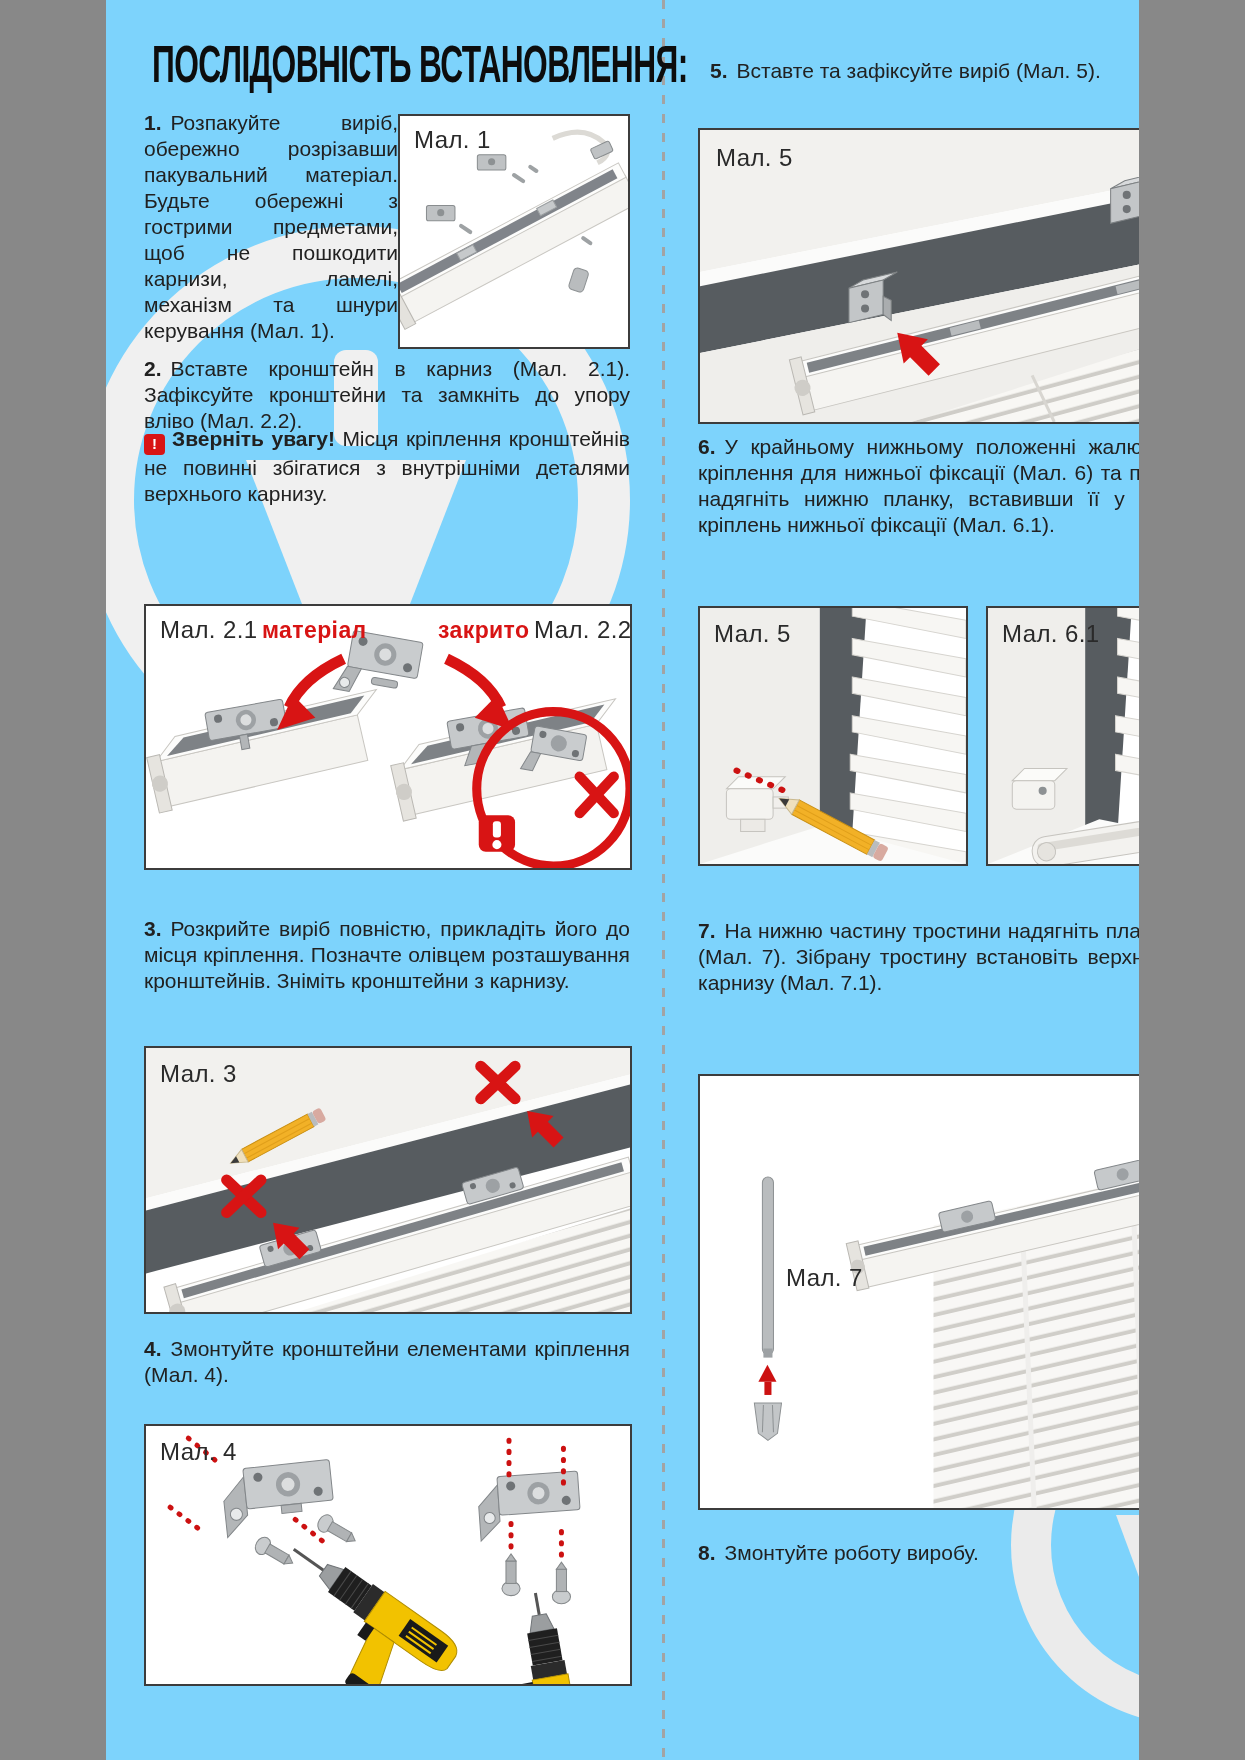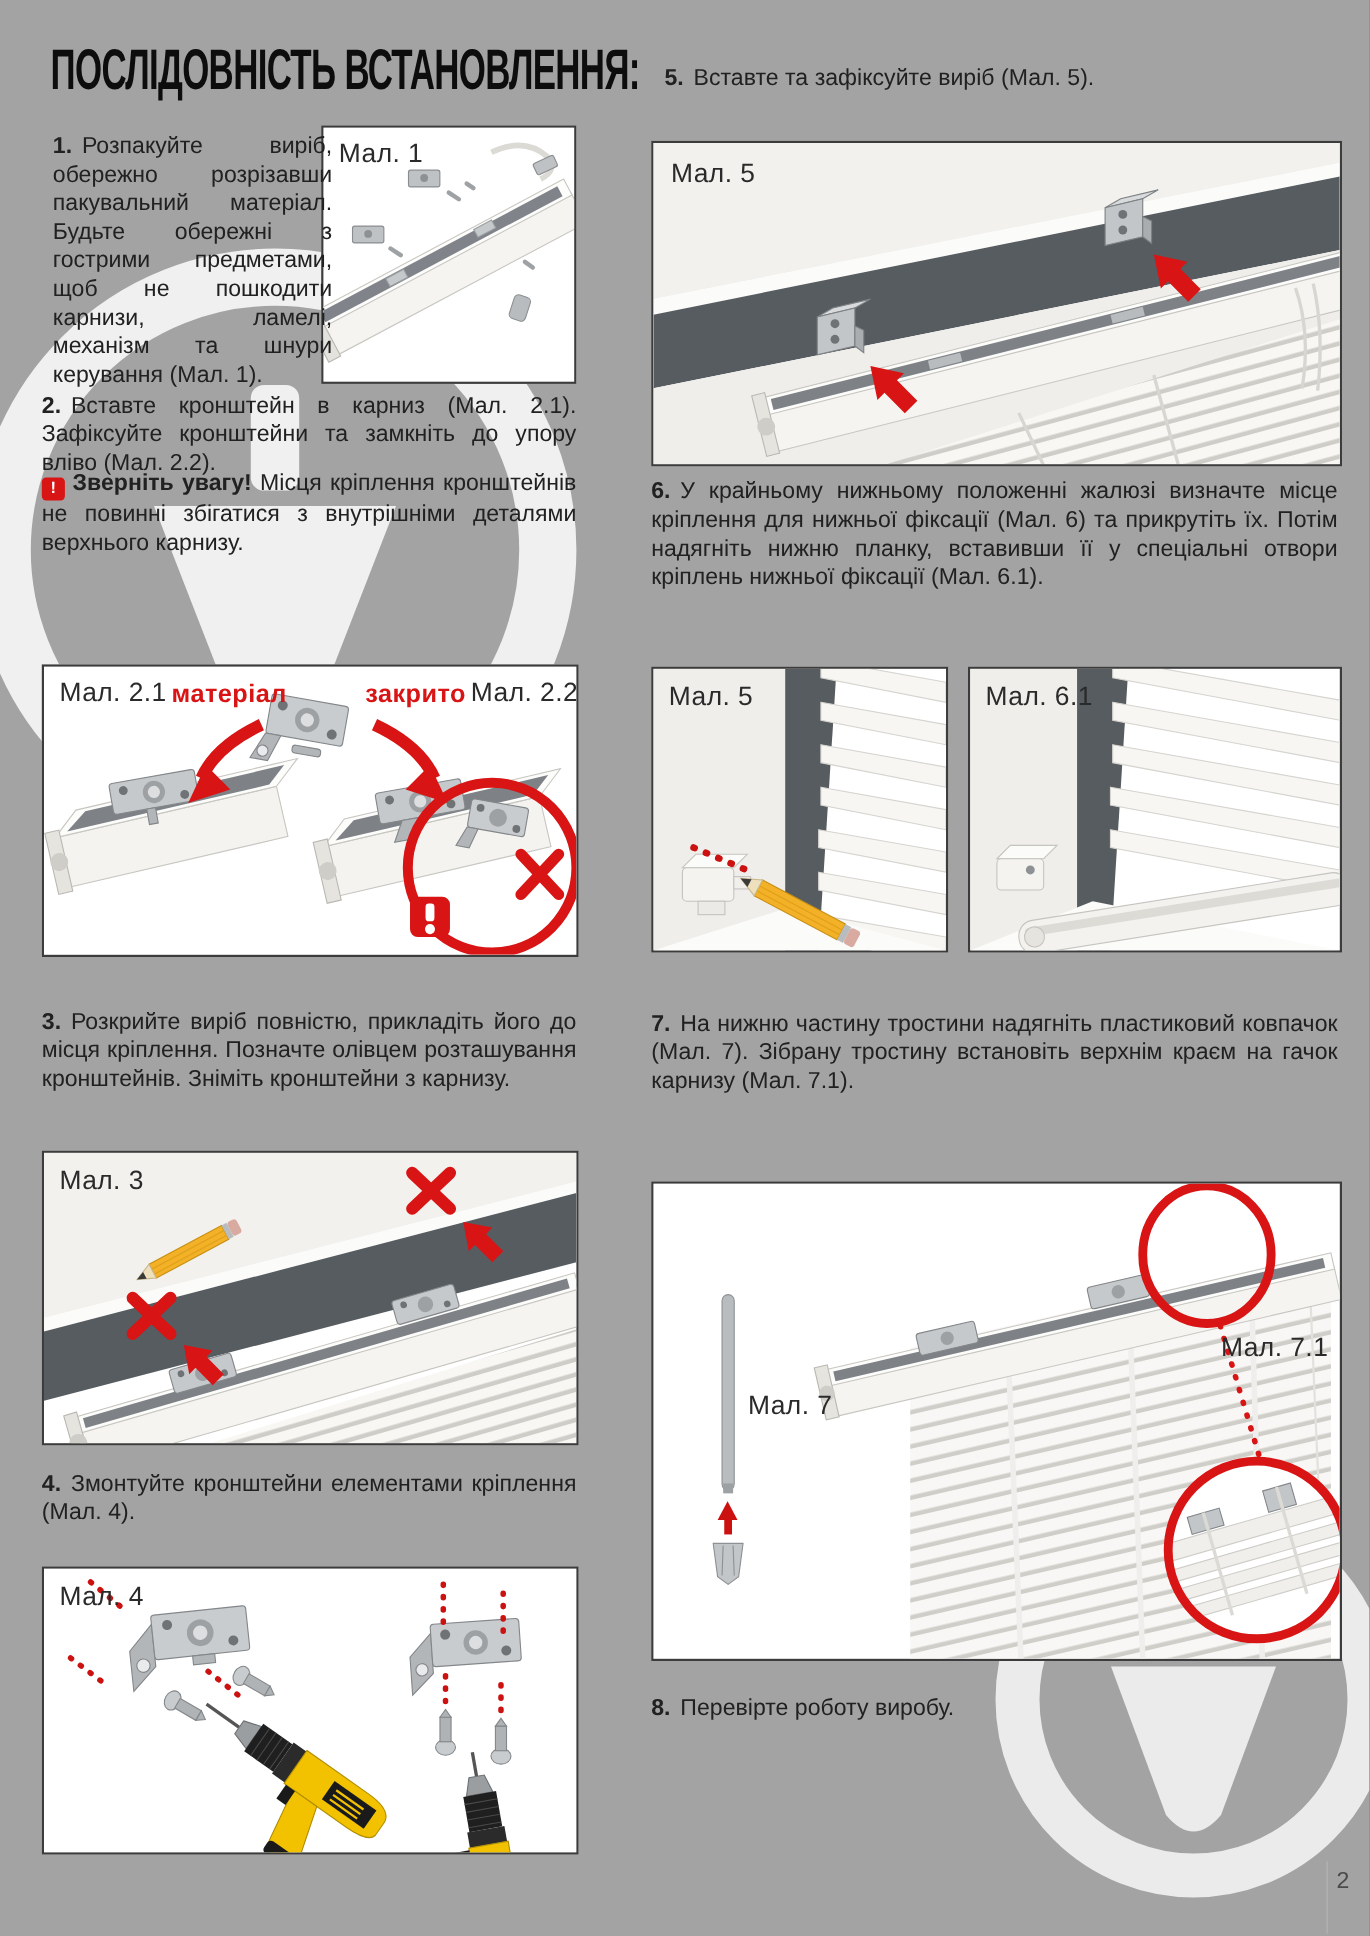--- a/index.html
+++ b/index.html
@@ -1,16 +1,16 @@
 <!DOCTYPE html>
 <html><head>
 <meta charset="utf-8">
 <style>
   html,body{margin:0;padding:0;background:#888;}
-  .page{position:relative;width:1245px;height:1760px;margin:0 auto;background:#a3a3a3;overflow:hidden;
+  .page{position:relative;width:1033px;height:1760px;margin:0 auto;background:#7dd3fc;overflow:hidden;
         font-family:"Liberation Sans",sans-serif;color:#1c1c1c;}
   .wm{position:absolute;z-index:0;pointer-events:none;}
   .title{position:absolute;left:46px;top:34px;z-index:2;white-space:nowrap;}
   .title span{display:inline-block;transform:scaleX(.61);transform-origin:0 50%;
               font-weight:800;font-size:52px;letter-spacing:-1px;color:#0d0d0d;}
   .step{position:absolute;z-index:2;text-align:justify;font-size:21px;line-height:1.24;color:#212121;}
   .step .num{font-weight:700;margin-right:9px;}
   .panel{position:absolute;z-index:1;border:2px solid #3c3c3c;background:#fff;overflow:hidden;}
   .panel svg{display:block;width:100%;height:100%;}
   .fig-label{position:absolute;z-index:3;font-size:24px;color:#2a2a2a;letter-spacing:.4px;white-space:nowrap;}
@@ -39,21 +39,21 @@
     <rect x="179" y="85" width="32" height="70" rx="9" fill="#ebebeb"></rect>
     <path d="M 120 165 L 270 165 L 220 300 Q 195 330 170 300 Z" fill="#ebebeb"></path>
   </svg>
 
   <div class="divider"></div>
 
   <h1 class="title" style="margin:0">
     <span>ПОСЛІДОВНІСТЬ ВСТАНОВЛЕННЯ:</span>
   </h1>
 
-  <p class="step" style="left:38px;top:110px;width:254px;margin:10px">
+  <p class="step" style="left:38px;top:110px;width:254px;margin:0">
     <span class="num">1.</span><span>Розпакуйте виріб, обережно розрізавши пакувальний матеріал. Будьте обережні з гострими предметами, щоб не пошкодити карнизи, ламелі, механізм та шнури керування (Мал. 1).</span>
   </p>
 
   <div class="panel" style="left:292px;top:114px;width:228px;height:231px">
     <div class="fig-label" style="left:14px;top:10px">Мал. 1</div>
     <svg viewBox="0 0 224 227" preserveAspectRatio="none">
       <g transform="rotate(-28 112 130)">
         <rect x="-14" y="118" width="256" height="30" fill="#f5f4f1" stroke="#c9c7c2"></rect>
         <rect x="-14" y="104" width="256" height="16" fill="#fdfdfc" stroke="#c9c7c2"></rect>
         <rect x="-6" y="107" width="240" height="10" fill="#80848a"></rect>
@@ -516,18 +516,18 @@
             <line x1="505" y1="284" x2="505" y2="380" stroke="#dcdad5" stroke-width="3"></line>
             <line x1="575" y1="280" x2="575" y2="380" stroke="#dcdad5" stroke-width="3"></line>
           </g>
         </g>
         <circle cx="545" cy="330" r="80" fill="none" stroke="#d81414" stroke-width="8"></circle>
       </g>
     </svg>
   </div>
 
   <p class="step" style="left:592px;top:1540px;width:624px;margin:0">
-    <span class="num">8.</span><span>Перевірте роботу виробу.</span>
+    <span class="num">8.</span><span>Змонтуйте роботу виробу.</span>
   </p>
 
   <div class="pagenum-line"></div>
   <div class="pagenum">2</div>
 </div>
 
 </body></html>

